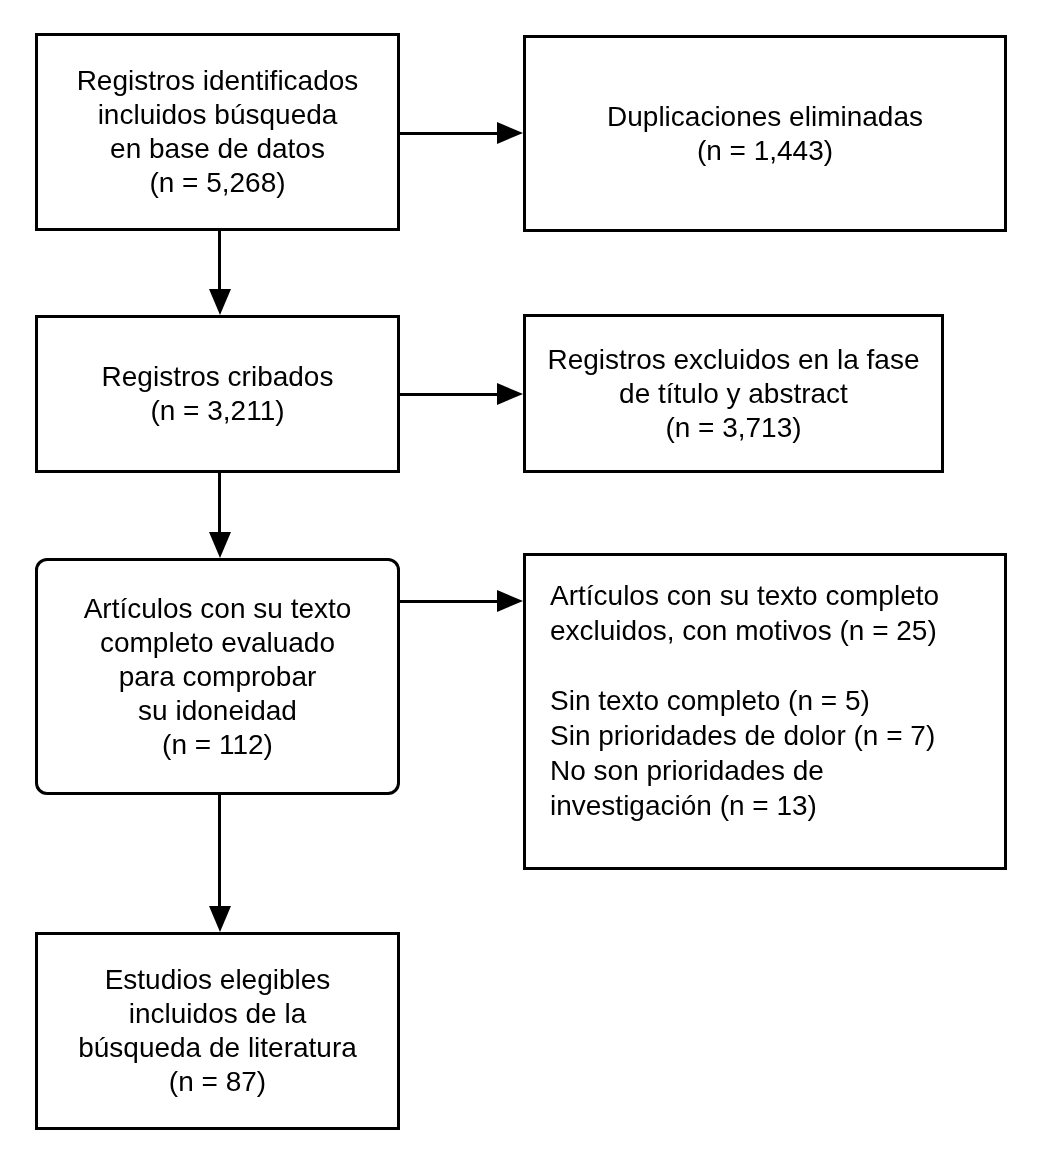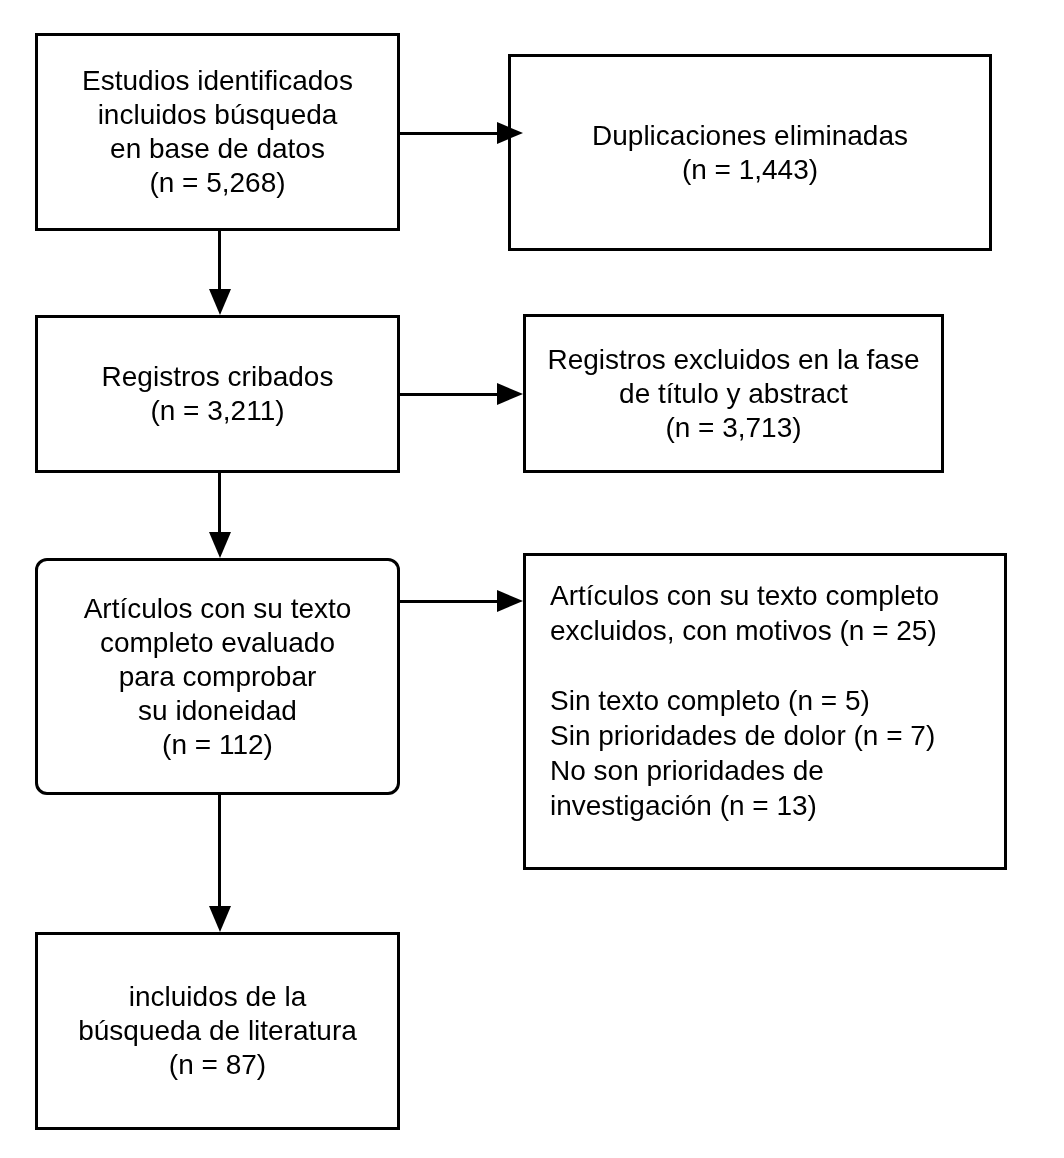--- a/index.html
+++ b/index.html
@@ -33,21 +33,21 @@
     justify-content: flex-start;
     align-items: flex-start;
     text-align: center;
     padding: 22px 24px;
     line-height: 35px;
   }
   .box.left-align .line { min-height: 35px; }
 
   
   #box-identified        { left: 35px;  top: 33px;  width: 365px; height: 198px; }
-  #box-duplicates        { left: 508px; top: 35px;  width: 484px; height: 197px; margin-top: 19px; }
+  #box-duplicates        { left: 523px; top: 35px;  width: 484px; height: 197px; }
   #box-screened          { left: 35px;  top: 315px; width: 365px; height: 158px; }
   #box-excluded-title    { left: 523px; top: 314px; width: 421px; height: 159px; }
   #box-fulltext          { left: 35px;  top: 558px; width: 365px; height: 237px; border-radius: 12px; }
   #box-fulltext-excluded { left: 523px; top: 553px; width: 484px; height: 317px; }
   #box-included          { left: 35px;  top: 932px; width: 365px; height: 198px; }
 
   
   .hline, .vline { position: absolute; background: #000000; }
   .head-right {
     position: absolute;
@@ -81,21 +81,21 @@
 
   #arrow-v3-line { left: 218px; top: 795px; width: 3px; height: 112px; }
   #arrow-v3-head { left: 209px; top: 906px; }
 </style>
 </head>
 <body>
 
 <div id="canvas">
 
   <div class="box" id="box-identified">
-      <div class="line">Estudios identificados</div>
+      <div class="line">Registros identificados</div>
       <div class="line">incluidos búsqueda</div>
       <div class="line">en base de datos</div>
       <div class="line">(n = 5,268)</div>
     </div>
 
   <div class="box" id="box-duplicates">
       <div class="line">Duplicaciones eliminadas</div>
       <div class="line">(n = 1,443)</div>
     </div>
 
@@ -122,20 +122,21 @@
       <div class="line">Artículos con su texto completo</div>
       <div class="line">excluidos, con motivos (n = 25)</div>
       <div class="line"></div>
       <div class="line">Sin texto completo (n = 5)</div>
       <div class="line">Sin prioridades de dolor (n = 7)</div>
       <div class="line">No son prioridades de</div>
       <div class="line">investigación (n = 13)</div>
     </div>
 
   <div class="box" id="box-included">
+      <div class="line">Estudios elegibles</div>
       <div class="line">incluidos de la</div>
       <div class="line">búsqueda de literatura</div>
       <div class="line">(n = 87)</div>
     </div>
 
   <div class="hline" id="arrow-h1-line"></div>
   <div class="head-right" id="arrow-h1-head"></div>
 
   <div class="hline" id="arrow-h2-line"></div>
   <div class="head-right" id="arrow-h2-head"></div>

